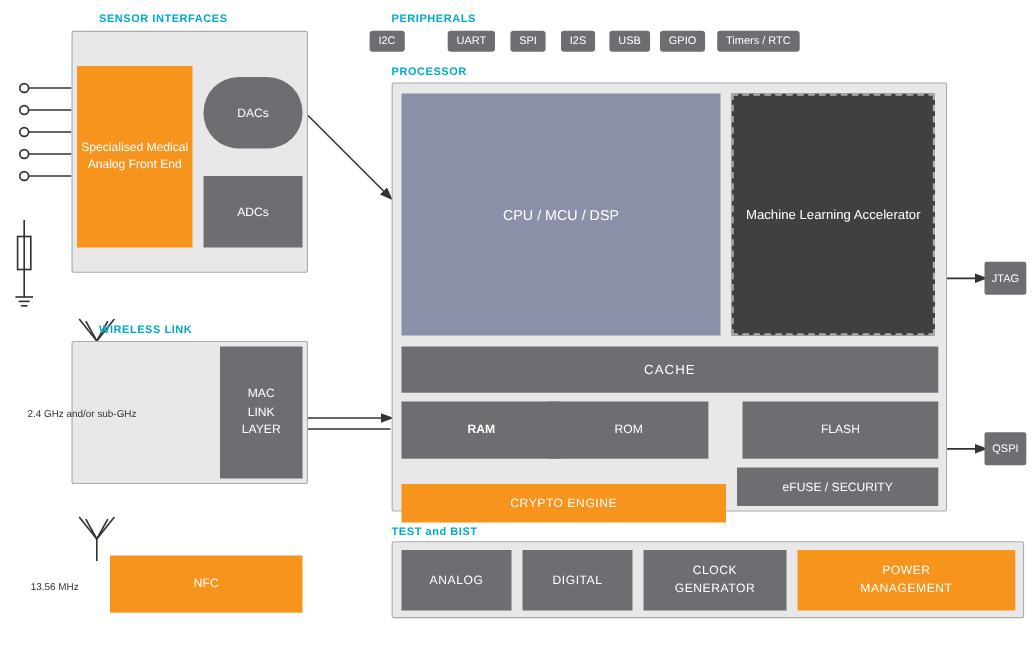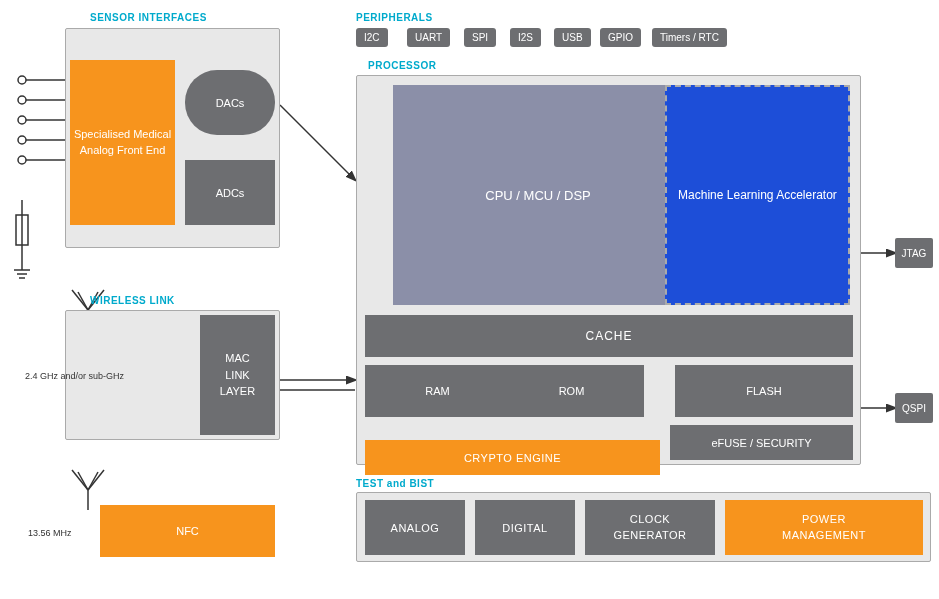--- a/index.html
+++ b/index.html
@@ -57,21 +57,20 @@
     .block-purple {
       background: #8b8fa8;
       color: #fff;
       display: flex;
       align-items: center;
       justify-content: center;
       text-align: center;
       font-size: 11px;
       font-weight: 500;
       position: absolute;
-      margin-left: 28px;
     }
 
     
     .periph-pill {
       background: #6d6e71;
       color: #fff;
       border-radius: 3px;
       padding: 4px 8px;
       font-size: 10px;
       display: inline-flex;
@@ -83,21 +82,21 @@
     
     .processor-container {
       position: absolute;
       border: 1.5px solid #aaa;
       background: #e8e8e8;
       border-radius: 2px;
     }
 
     
     .block-ml {
-      background: #1d4ed8;
+      background: #404040;
       color: #fff;
       display: flex;
       align-items: center;
       justify-content: center;
       text-align: center;
       font-size: 11px;
       font-weight: 500;
       position: absolute;
       border: 2px dashed #aaa;
     }
@@ -223,40 +222,40 @@
   <div style="position:absolute; left:25px; top:370px; font-size:9px; color:#333; line-height:1.4; text-align:center;">2.4 GHz
 and/or
 sub-GHz</div>
 
   <div class="block-orange" style="left:100px; top:505px; width:175px; height:52px;">NFC</div>
 
   <div style="position:absolute; left:28px; top:528px; font-size:9px; color:#333;">13.56 MHz</div>
 
   <div class="section-label" style="position:absolute; top:12px; left:356px;">PERIPHERALS</div>
 
-  <div class="periph-pill" style="left:356px; top:28px;">I2C</div>
+  <div class="periph-pill" style="left:336px; top:28px;">I2C</div>
   <div class="periph-pill" style="left:407px; top:28px;">UART</div>
   <div class="periph-pill" style="left:464px; top:28px;">SPI</div>
   <div class="periph-pill" style="left:510px; top:28px;">I2S</div>
   <div class="periph-pill" style="left:554px; top:28px;">USB</div>
   <div class="periph-pill" style="left:600px; top:28px;">GPIO</div>
   <div class="periph-pill" style="left:652px; top:28px;">Timers / RTC</div>
 
-  <div class="section-label" style="position:absolute; top:60px; left:368px;">PROCESSOR</div>
+  <div class="section-label" style="position:absolute; top:60px; left:356px;">PROCESSOR</div>
 
   <div class="processor-container" style="left:356px; top:75px; width:505px; height:390px;"></div>
 
   <div class="block-purple" style="left:365px; top:85px; width:290px; height:220px; font-size:13px;">CPU / MCU / DSP</div>
 
   <div class="block-ml" style="left:665px; top:85px; width:185px; height:220px; font-size:12px; line-height:1.4;">Machine Learning
 Accelerator</div>
 
   <div class="block-gray" style="left:365px; top:315px; width:488px; height:42px; font-size:12px; letter-spacing:1px;">CACHE</div>
 
-  <div class="block-gray" style="left:365px; top:365px; width:145px; height:52px;">RAM</div>
+  <div class="block-gray" style="left:365px; top:365px; width:145px; height:52px;font-weight:bold;">RAM</div>
 
   <div class="block-gray" style="left:499px; top:365px; width:145px; height:52px;">ROM</div>
 
   <div class="block-gray" style="left:675px; top:365px; width:178px; height:52px;">FLASH</div>
 
   <div class="block-orange" style="left:365px; top:440px; width:295px; height:35px; font-size:11px; letter-spacing:0.5px;">CRYPTO ENGINE</div>
 
   <div class="block-gray" style="left:670px; top:425px; width:183px; height:35px; font-size:11px;">eFUSE / SECURITY</div>
 
   <div class="block-gray" style="left:895px; top:238px; width:38px; height:30px; font-size:10px; border-radius:2px;">JTAG</div>

